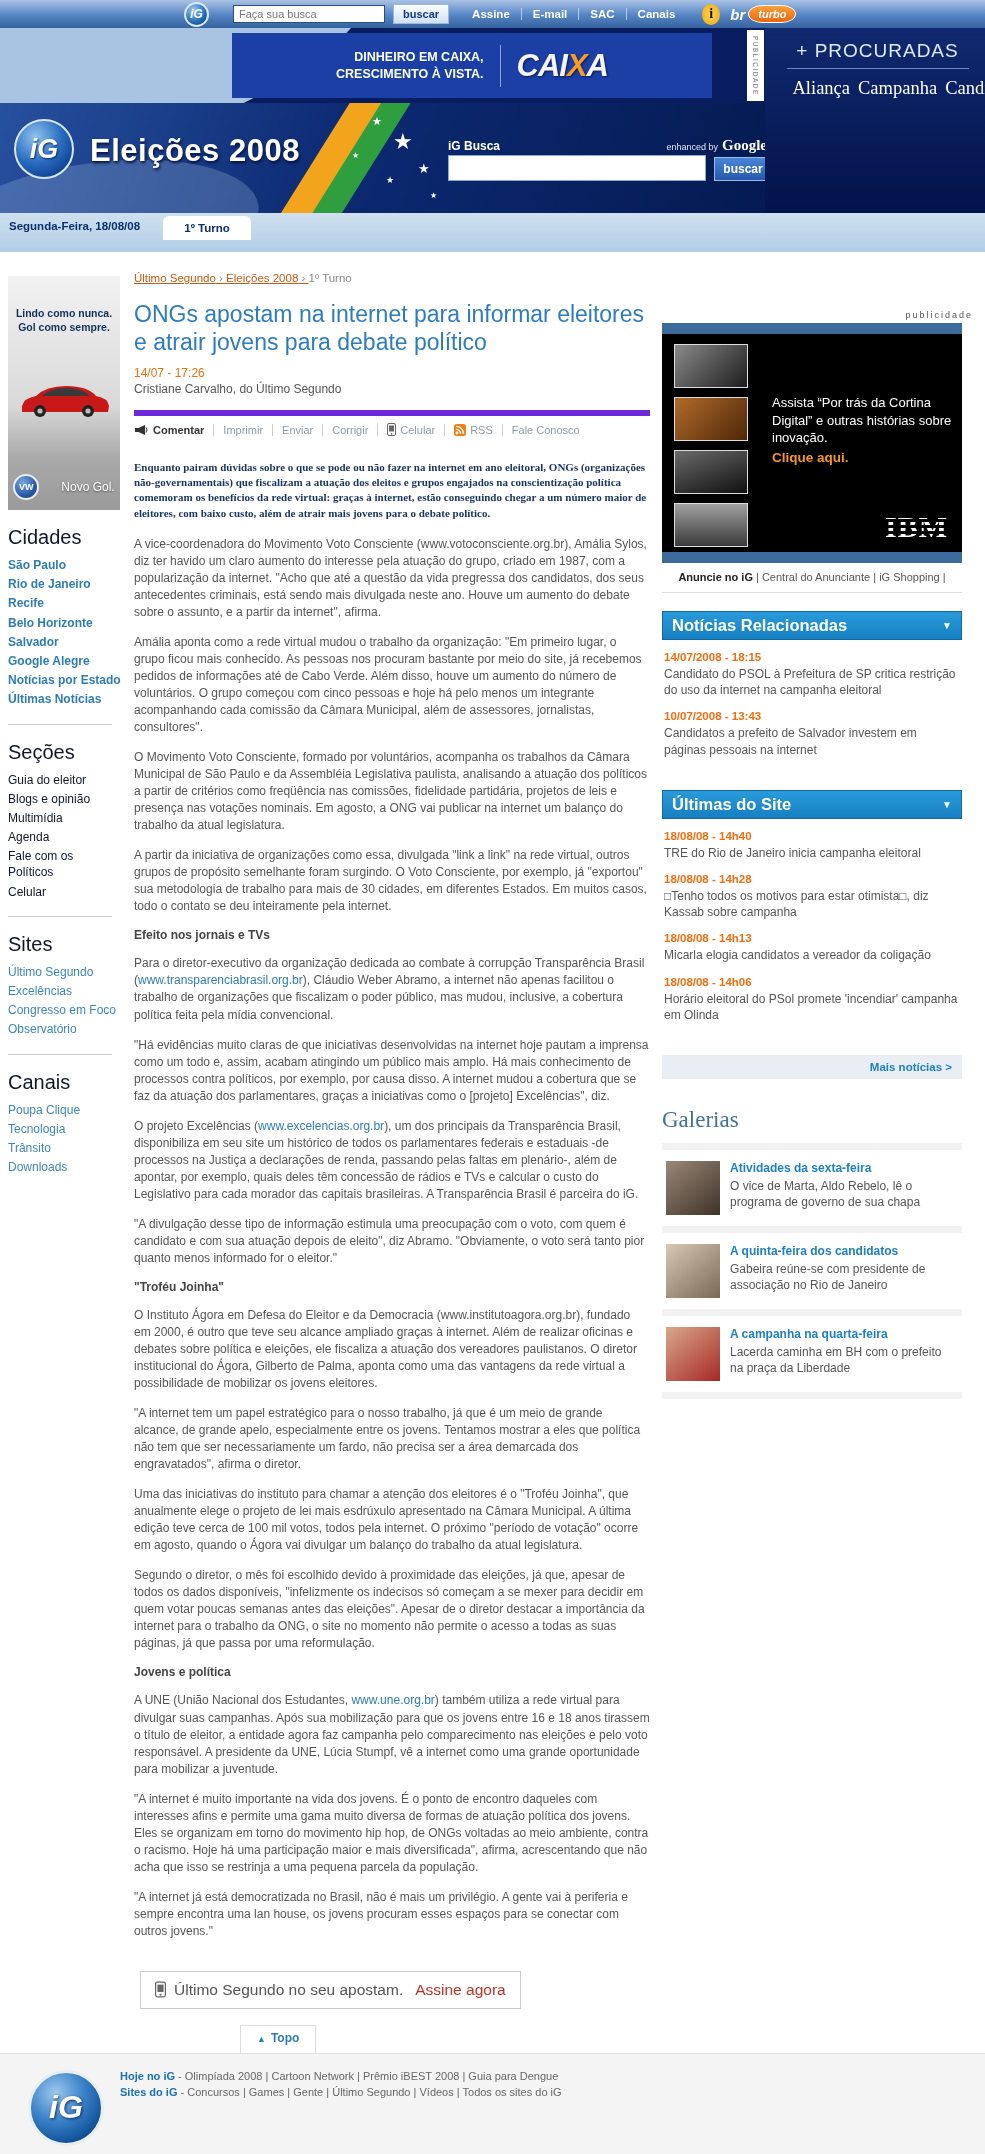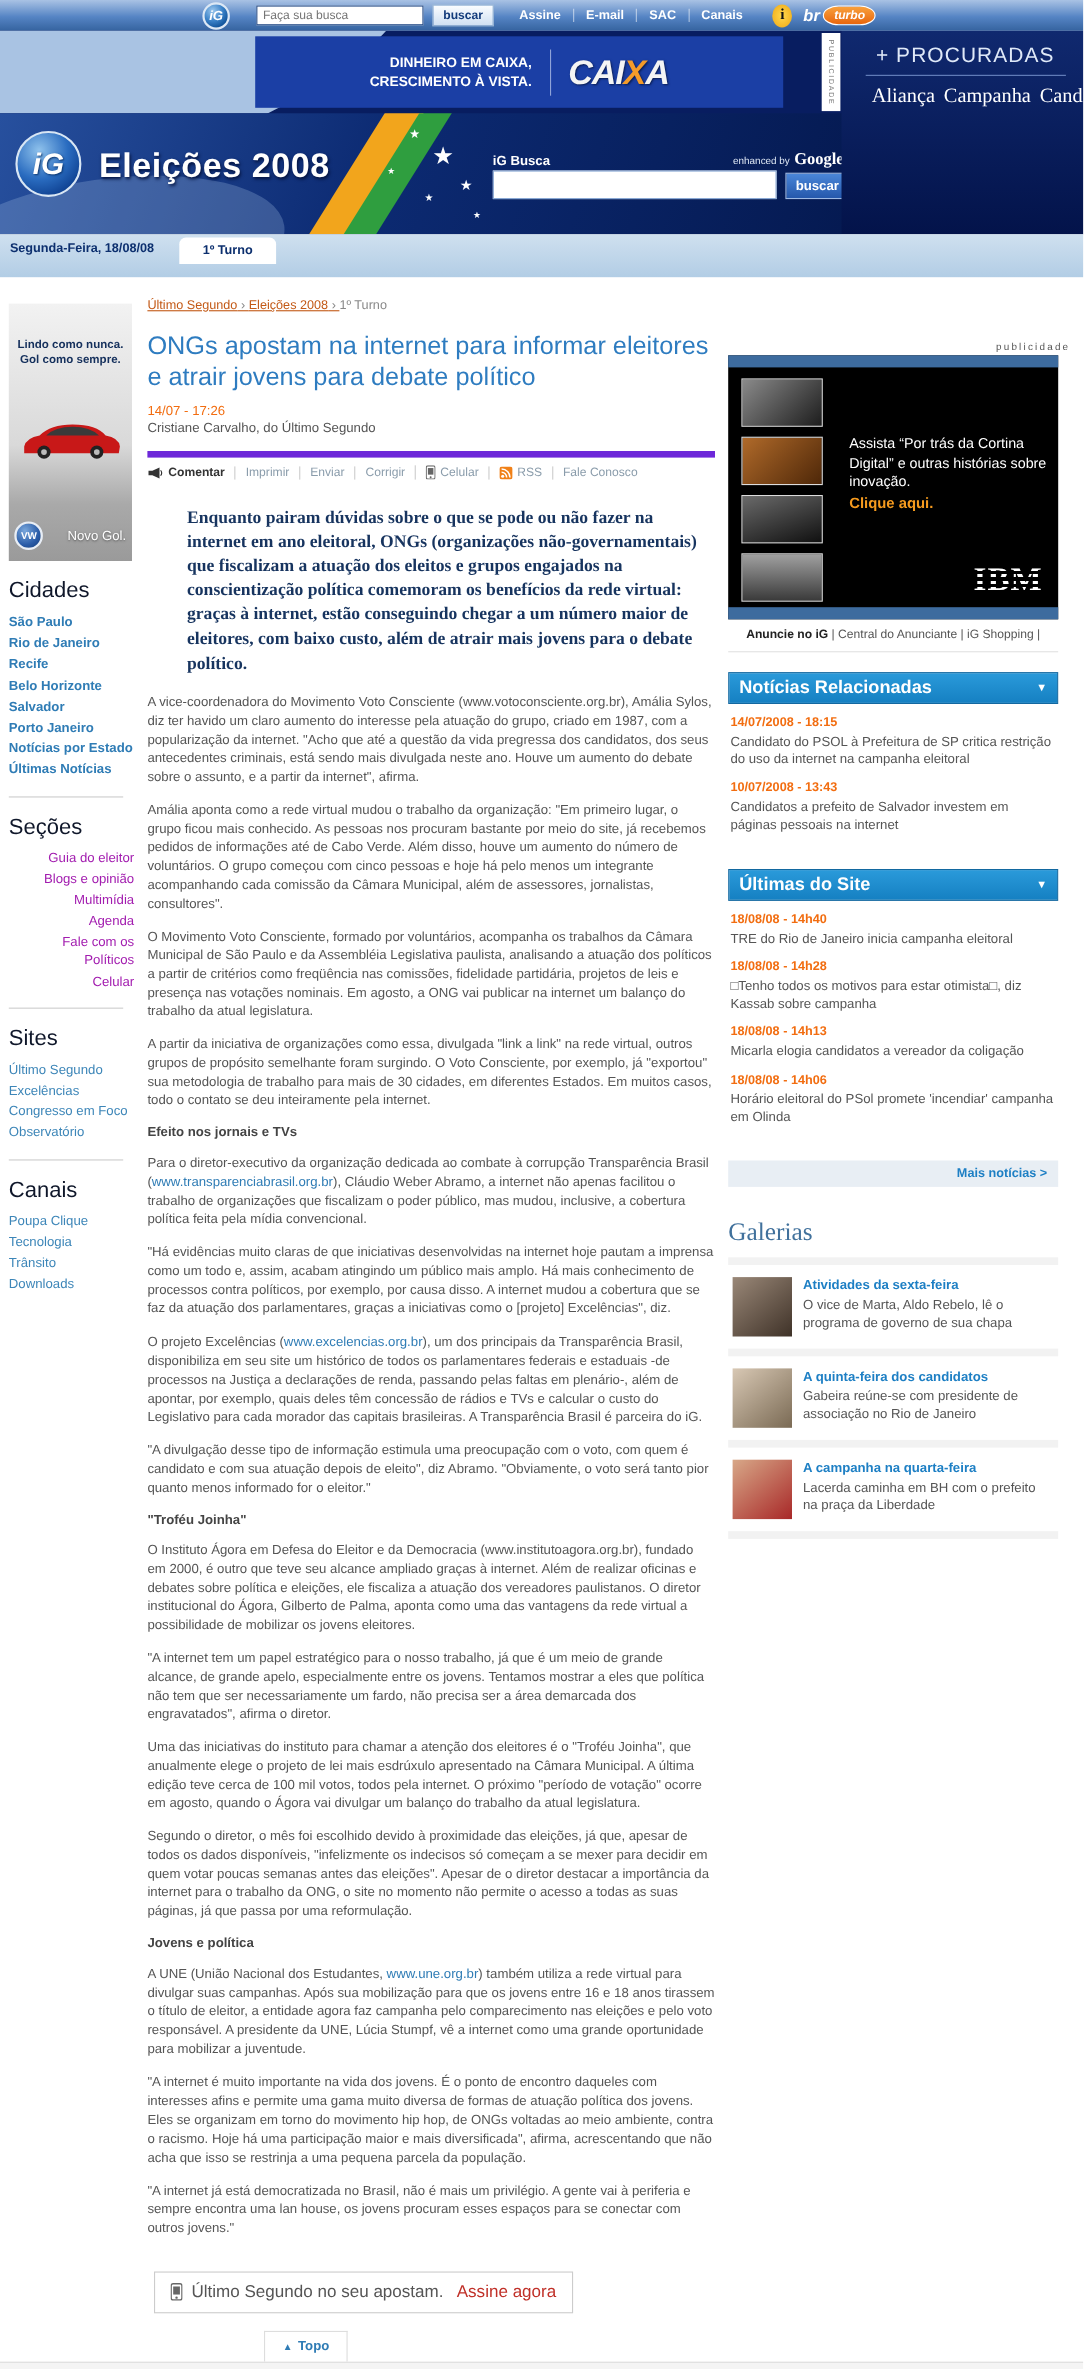--- a/index.html
+++ b/index.html
@@ -80,36 +80,36 @@
   .vw-txt { padding-top:30px; text-align:center; color:#15305c; font-weight:bold; font-size:10.5px; line-height:1.35; }
   .vw-car { position:absolute; left:8px; top:102px; width:96px; height:40px; }
   .vw-row { position:absolute; left:0; bottom:10px; width:100%; display:flex; align-items:center; justify-content:center; gap:22px; }
   .vw-badge { width:26px; height:26px; border-radius:50%; background:radial-gradient(circle at 35% 30%,#7aa8dc,#2a5ca8 60%,#103a78);
     border:2px solid #e8eef6; color:#fff; font-weight:bold; font-size:9px; display:flex; align-items:center; justify-content:center; }
   .vw-prod { color:#fff; font-size:12px; text-shadow:0 1px 2px #555; }
   .sb-title { font-size:20px; font-weight:normal; color:#0f172a; margin:16px 0 8px; }
   .sb-list { display:flex; flex-direction:column; gap:3px; }
   .sb-link { font-size:12px; line-height:1.35; }
   .sb-link.bold-links { color:#2f7cb5; font-weight:bold; }
-  .sb-link.muted { color:#a21caf;text-align:right; }
+  .sb-link.muted { color:#0f172a; }
   .sb-link.links { color:#3d86b8; }
   .sb-sep { border-top:1px solid #ccc; margin:16px 0 2px; width:104px; }
 
   
   .breadcrumb { font-size:11.5px; margin:2px 0 16px; color:#888; }
   .bc-link { color:#c35a17; text-decoration:underline; }
   .bc-item:not(:last-child)::after { content:" › "; color:#888; text-decoration:none; }
   .bc-current { color:#888; }
   .a-title { font-size:23px; font-weight:normal; color:#2e7cc0; line-height:1.22; margin-bottom:10px; }
   .a-date { color:#f26d10; font-size:12px; margin-bottom:2px; }
   .a-byline { color:#555; font-size:12px; margin-bottom:14px; }
   .toolbar { display:flex; align-items:center; font-size:11px; color:#8a9cab; border-top:6px solid #6d28d9; padding:7px 0 8px; margin-bottom:16px; flex-wrap:wrap; }
   .tb-comment { display:flex; align-items:center; gap:4px; color:#333; font-weight:bold; padding-right:9px; }
   .tb-item { padding:0 9px; border-left:1px solid #ccc; color:#8a9cab; display:flex; align-items:center; gap:4px; }
-  .lead { font-family:"Liberation Serif",serif; font-weight:bold; font-size:16px; line-height:1.38; color:#17345f; margin-bottom:15px;margin-left:36px; }
+  .lead { font-family:"Liberation Serif",serif; font-weight:bold; font-size:11px; line-height:1.38; color:#17345f; margin-bottom:15px; }
   .body-p { font-size:12px; line-height:1.42; color:#555; margin-bottom:13px; }
   .subhead { font-size:12px; color:#444; margin:2px 0 13px; }
   .inline-link { color:#2f7cb5; }
   .celular-box { display:inline-flex; align-items:center; gap:8px; border:1px solid #ccc; padding:9px 14px; margin:18px 0 0 6px; font-size:15.5px; color:#555; }
   .celular-box a { color:#c03028; margin-left:4px; }
 
   
   .pub-label { text-align:right; color:#555; font-size:9px; letter-spacing:2px; margin-bottom:3px; padding-right:2px; }
   .ibm-ad { width:300px; background:#000; border-top:11px solid #3d6b9e; border-bottom:11px solid #3d6b9e; height:240px; position:relative; padding:12px 10px 0 10px; }
   .ibm-thumbs { position:absolute; left:12px; top:10px; display:flex; flex-direction:column; gap:9px; }
@@ -252,21 +252,21 @@
         </div>
       </div>
       <div id="sidebar-sections">
           <h3 class="sb-title">Cidades</h3>
           <div class="sb-list">
             <a class="sb-link bold-links">São Paulo</a>
             <a class="sb-link bold-links">Rio de Janeiro</a>
             <a class="sb-link bold-links">Recife</a>
             <a class="sb-link bold-links">Belo Horizonte</a>
             <a class="sb-link bold-links">Salvador</a>
-            <a class="sb-link bold-links">Porto Janeiro</a>
+            <a class="sb-link bold-links">Google Alegre</a>
             <a class="sb-link bold-links">Notícias por Estado</a>
             <a class="sb-link bold-links">Últimas Notícias</a>
           </div>
           <div class="sb-sep"></div>
           <h3 class="sb-title">Seções</h3>
           <div class="sb-list">
             <a class="sb-link muted">Guia do eleitor</a>
             <a class="sb-link muted">Blogs e opinião</a>
             <a class="sb-link muted">Multimídia</a>
             <a class="sb-link muted">Agenda</a>

